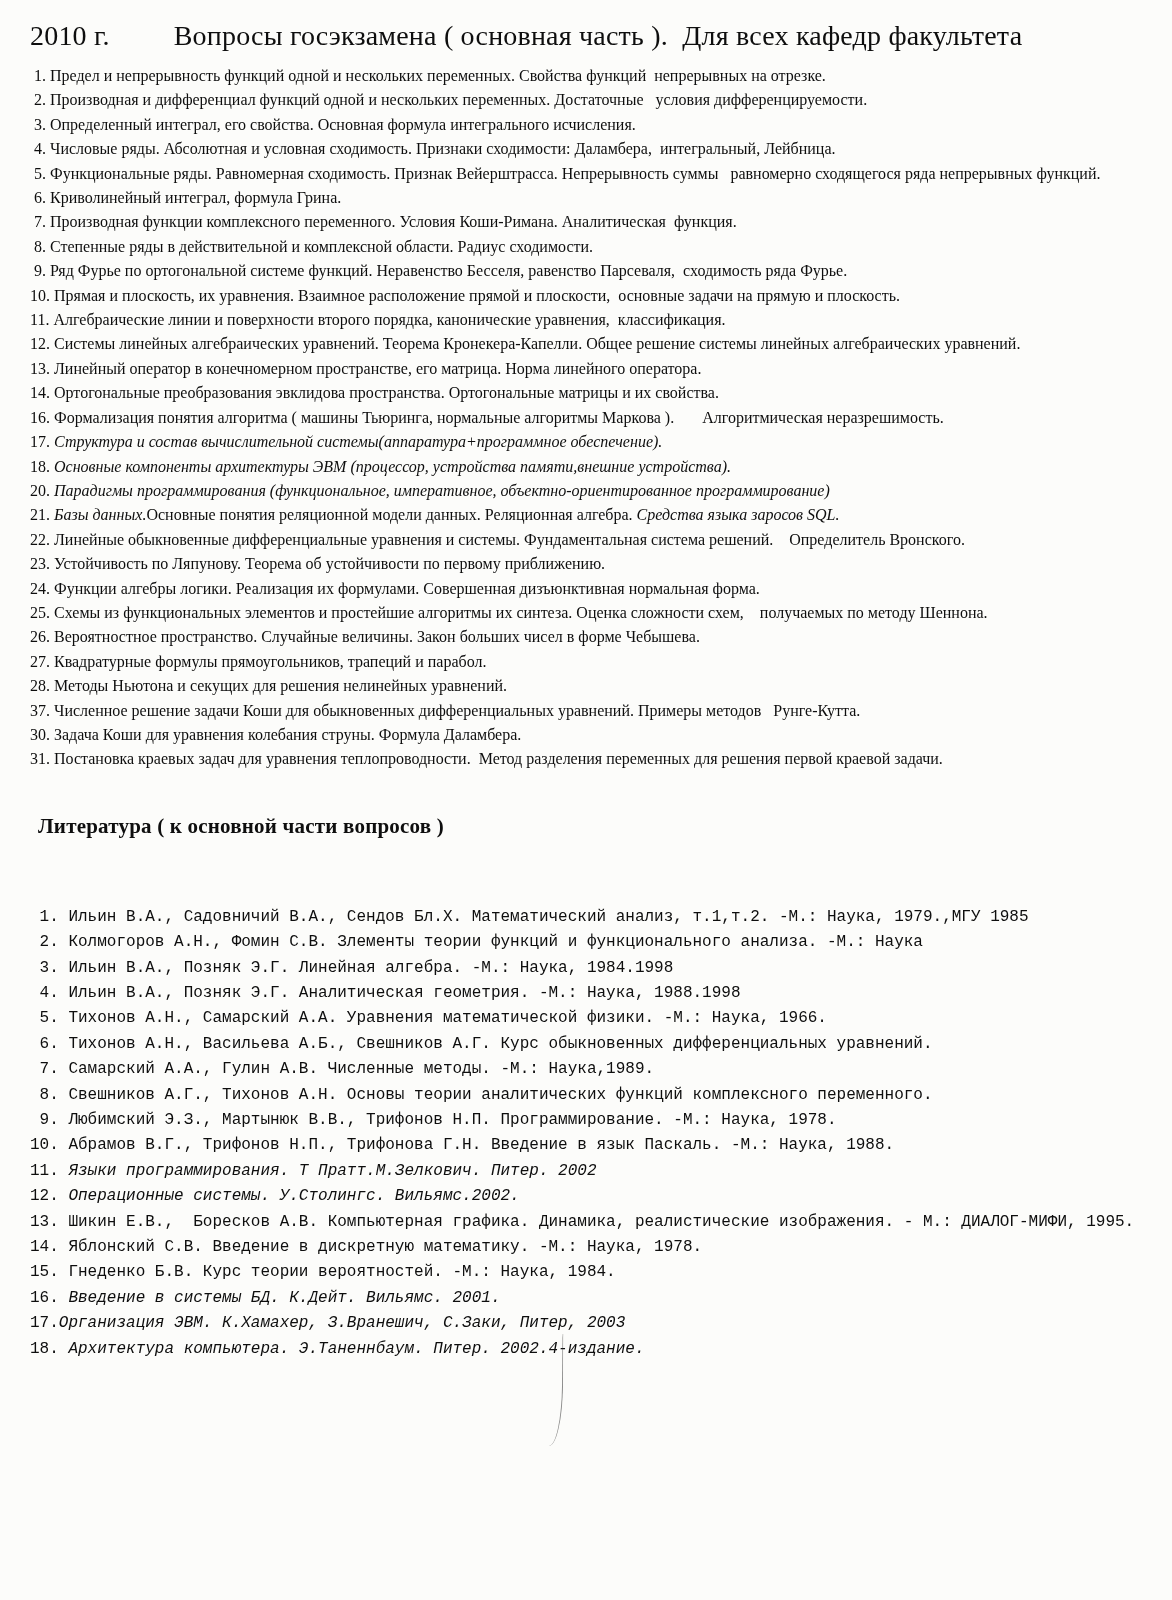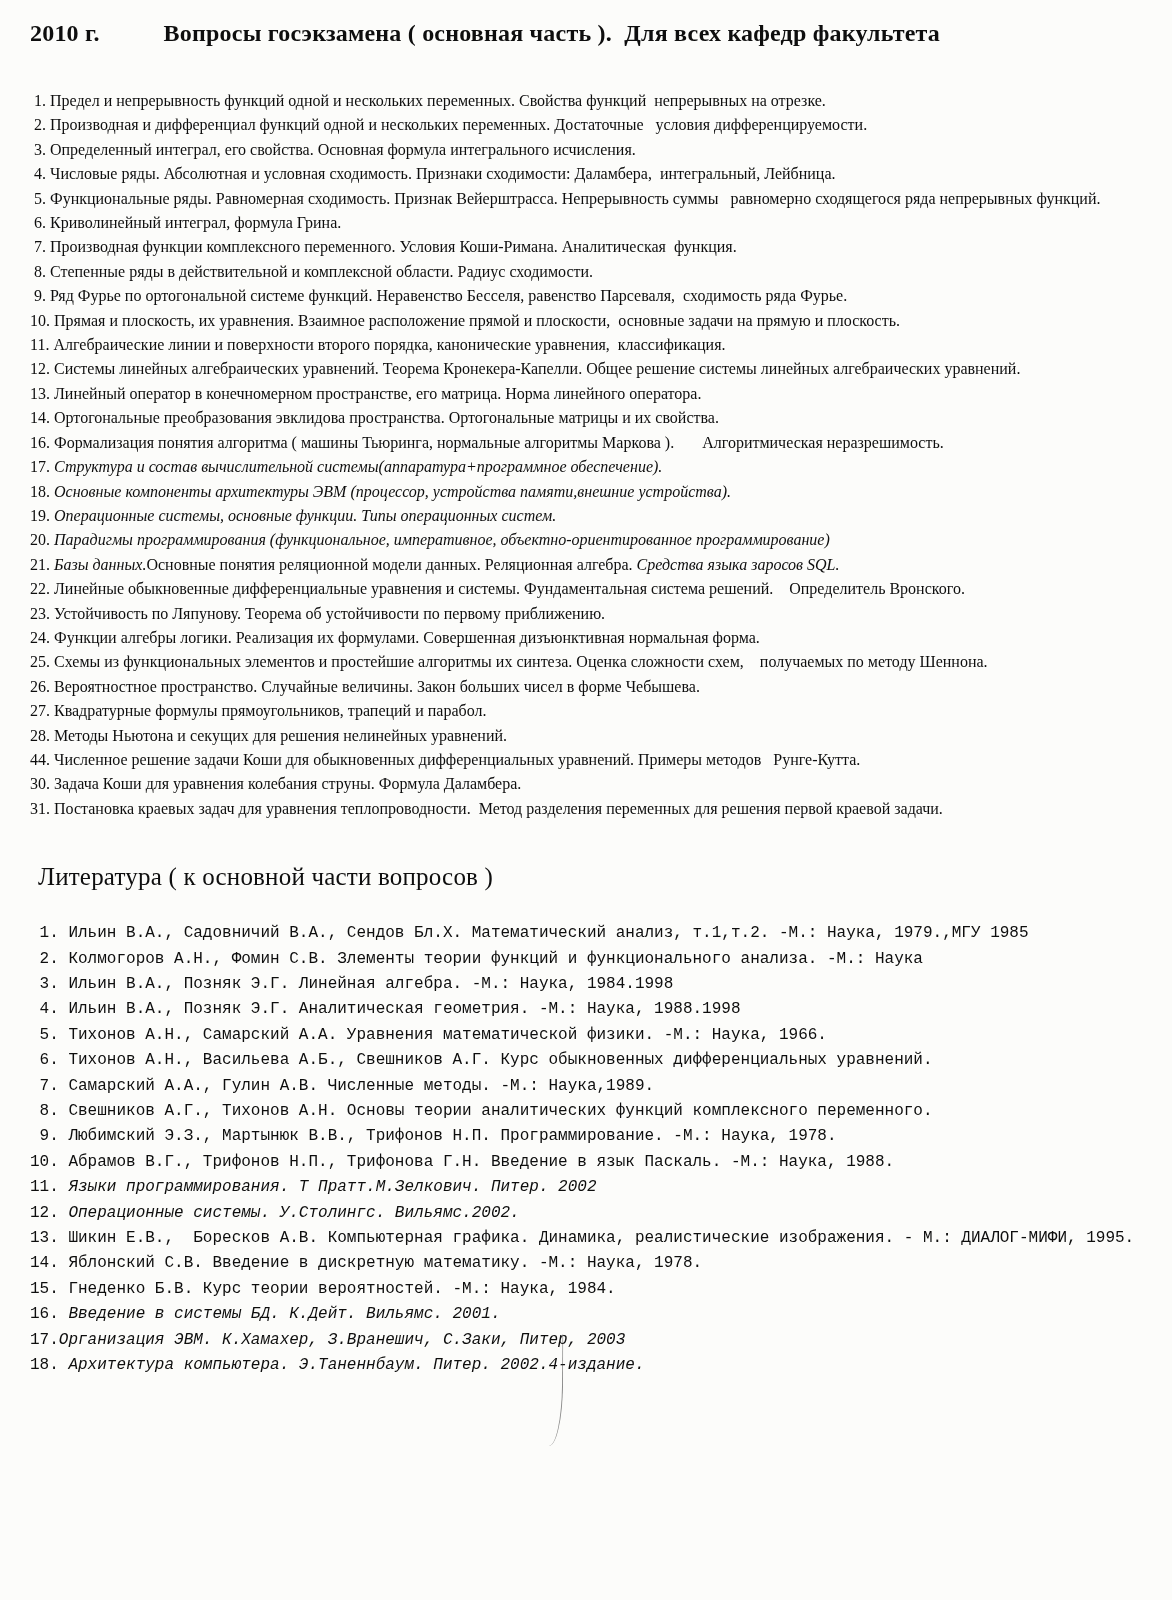--- a/index.html
+++ b/index.html
@@ -16,40 +16,40 @@
   }
   .page {
     position: relative;
     box-sizing: border-box;
     width: 1172px;
     height: 1600px;
     padding: 14px 26px 0 30px;
     background: #fcfcfa;
   }
   .title-row {
-    font-size: 24px;
-    font-weight: bold;
-    margin: 6px 0 42px 0;
+    font-size: 28px;
+    font-weight: normal;
+    margin: 6px 0 12px 0;
     white-space: nowrap;
     letter-spacing: 0.2px;
   }
   .title-row .year { margin-right: 64px; }
   .questions p.item,
   .literature p.item {
     margin: 0;
     text-align: justify;
     font-size: 16px;
     line-height: 24.4px;
   }
   .literature p.item { line-height: 25.4px; font-family: Liberation Mono, monospace; }
   .seg.italic { font-style: italic; }
   .lit-heading {
-    font-size: 25px;
-    font-weight: normal;
-    margin: 42px 0 30px 8px;
+    font-size: 21px;
+    font-weight: bold;
+    margin: 42px 0 66px 8px;
     letter-spacing: 0.2px;
   }
   .scan-artifact {
     position: absolute;
     left: 548px;
     top: 1334px;
     width: 14px;
     height: 112px;
     border-right: 1.6px solid rgba(45, 45, 45, 0.55);
     border-bottom-right-radius: 90% 55%;
@@ -77,31 +77,30 @@
       <p class="item"><span class="num">&nbsp;8.</span><span class="seg"> Степенные ряды в действительной и комплексной области. Радиус сходимости.</span></p>
       <p class="item"><span class="num">&nbsp;9.</span><span class="seg"> Ряд Фурье по ортогональной системе функций. Неравенство Бесселя, равенство Парсеваля,&nbsp; сходимость ряда Фурье.</span></p>
       <p class="item"><span class="num">10.</span><span class="seg"> Прямая и плоскость, их уравнения. Взаимное расположение прямой и плоскости,&nbsp; основные задачи на прямую и плоскость.</span></p>
       <p class="item"><span class="num">11.</span><span class="seg"> Алгебраические линии и поверхности второго порядка, канонические уравнения,&nbsp; классификация.</span></p>
       <p class="item"><span class="num">12.</span><span class="seg"> Системы линейных алгебраических уравнений. Теорема Кронекера-Капелли. Общее решение системы линейных алгебраических уравнений.</span></p>
       <p class="item"><span class="num">13.</span><span class="seg"> Линейный оператор в конечномерном пространстве, его матрица. Норма линейного оператора.</span></p>
       <p class="item"><span class="num">14.</span><span class="seg"> Ортогональные преобразования эвклидова пространства. Ортогональные матрицы и их свойства.</span></p>
       <p class="item"><span class="num">16.</span><span class="seg"> Формализация понятия алгоритма ( машины Тьюринга, нормальные алгоритмы Маркова ).&nbsp;&nbsp;&nbsp;&nbsp;&nbsp;&nbsp; Алгоритмическая неразрешимость.</span></p>
       <p class="item"><span class="num">17.</span><span class="seg italic"> Структура и состав вычислительной системы(аппаратура+программное обеспечение).</span></p>
       <p class="item"><span class="num">18.</span><span class="seg italic"> Основные компоненты архитектуры ЭВМ (процессор, устройства памяти,внешние устройства).</span></p>
-      <p class="item"><span class="num">19.</span><span class="seg italic"> Операционные системы, основные функции. Типы операционных систем.</span></p>
       <p class="item"><span class="num">20.</span><span class="seg italic"> Парадигмы программирования (функциональное, императивное, объектно-ориентированное программирование)</span></p>
       <p class="item"><span class="num">21.</span><span class="seg italic"> Базы данных.</span><span class="seg">Основные понятия реляционной модели данных. Реляционная алгебра. </span><span class="seg italic">Средства языка заросов SQL.</span></p>
       <p class="item"><span class="num">22.</span><span class="seg"> Линейные обыкновенные дифференциальные уравнения и системы. Фундаментальная система решений.&nbsp;&nbsp;&nbsp; Определитель Вронского.</span></p>
       <p class="item"><span class="num">23.</span><span class="seg"> Устойчивость по Ляпунову. Теорема об устойчивости по первому приближению.</span></p>
       <p class="item"><span class="num">24.</span><span class="seg"> Функции алгебры логики. Реализация их формулами. Совершенная дизъюнктивная нормальная форма.</span></p>
       <p class="item"><span class="num">25.</span><span class="seg"> Схемы из функциональных элементов и простейшие алгоритмы их синтеза. Оценка сложности схем,&nbsp;&nbsp;&nbsp; получаемых по методу Шеннона.</span></p>
       <p class="item"><span class="num">26.</span><span class="seg"> Вероятностное пространство. Случайные величины. Закон больших чисел в форме Чебышева.</span></p>
       <p class="item"><span class="num">27.</span><span class="seg"> Квадратурные формулы прямоугольников, трапеций и парабол.</span></p>
       <p class="item"><span class="num">28.</span><span class="seg"> Методы Ньютона и секущих для решения нелинейных уравнений.</span></p>
-      <p class="item"><span class="num">44.</span><span class="seg"> Численное решение задачи Коши для обыкновенных дифференциальных уравнений. Примеры методов&nbsp;&nbsp; Рунге-Кутта.</span></p>
+      <p class="item"><span class="num">37.</span><span class="seg"> Численное решение задачи Коши для обыкновенных дифференциальных уравнений. Примеры методов&nbsp;&nbsp; Рунге-Кутта.</span></p>
       <p class="item"><span class="num">30.</span><span class="seg"> Задача Коши для уравнения колебания струны. Формула Даламбера.</span></p>
       <p class="item"><span class="num">31.</span><span class="seg"> Постановка краевых задач для уравнения теплопроводности.&nbsp; Метод разделения переменных для решения первой краевой задачи.</span></p>
     </div>
 
   <h2 class="lit-heading">Литература ( к основной части вопросов )</h2>
 
   <div class="literature">
       <p class="item"><span class="num">&nbsp;1.</span><span class="seg"> Ильин В.А., Садовничий В.А., Сендов Бл.Х. Математический анализ, т.1,т.2. -М.: Наука, 1979.,МГУ 1985</span></p>
       <p class="item"><span class="num">&nbsp;2.</span><span class="seg"> Колмогоров А.Н., Фомин С.В. Злементы теории функций и функционального анализа. -М.: Наука</span></p>
       <p class="item"><span class="num">&nbsp;3.</span><span class="seg"> Ильин В.А., Позняк Э.Г. Линейная алгебра. -М.: Наука, 1984.1998</span></p>

